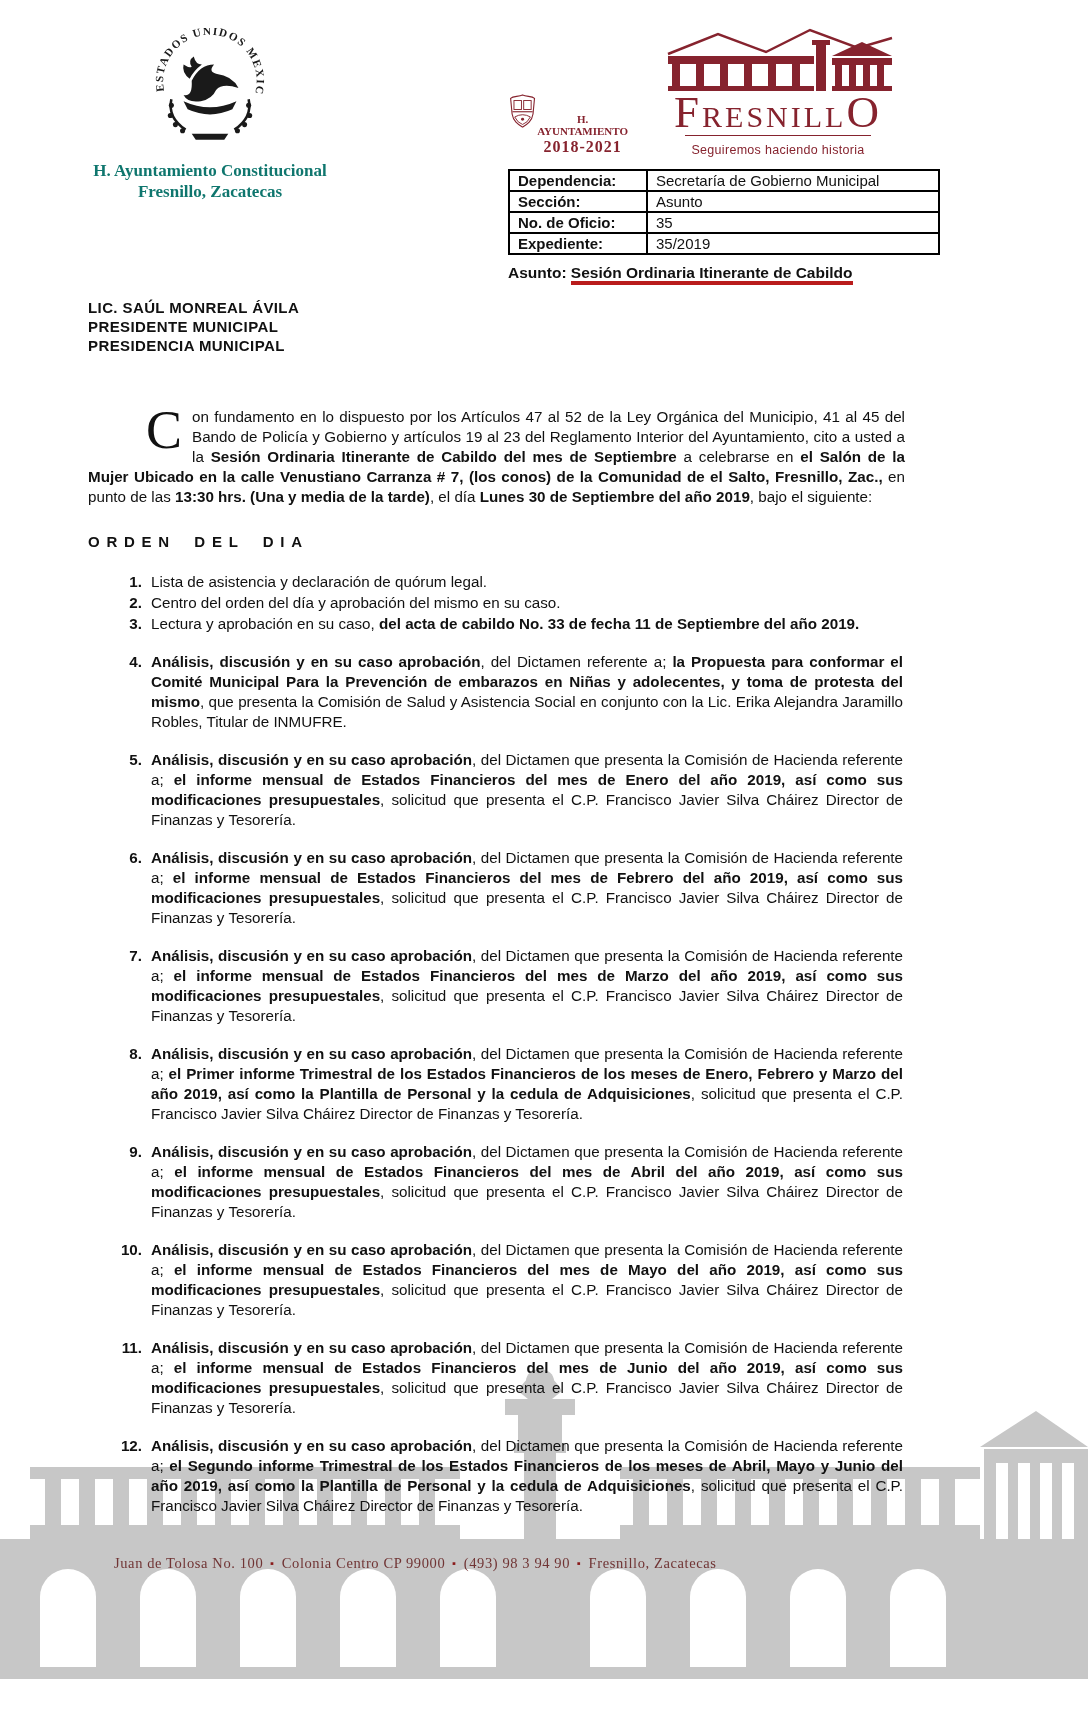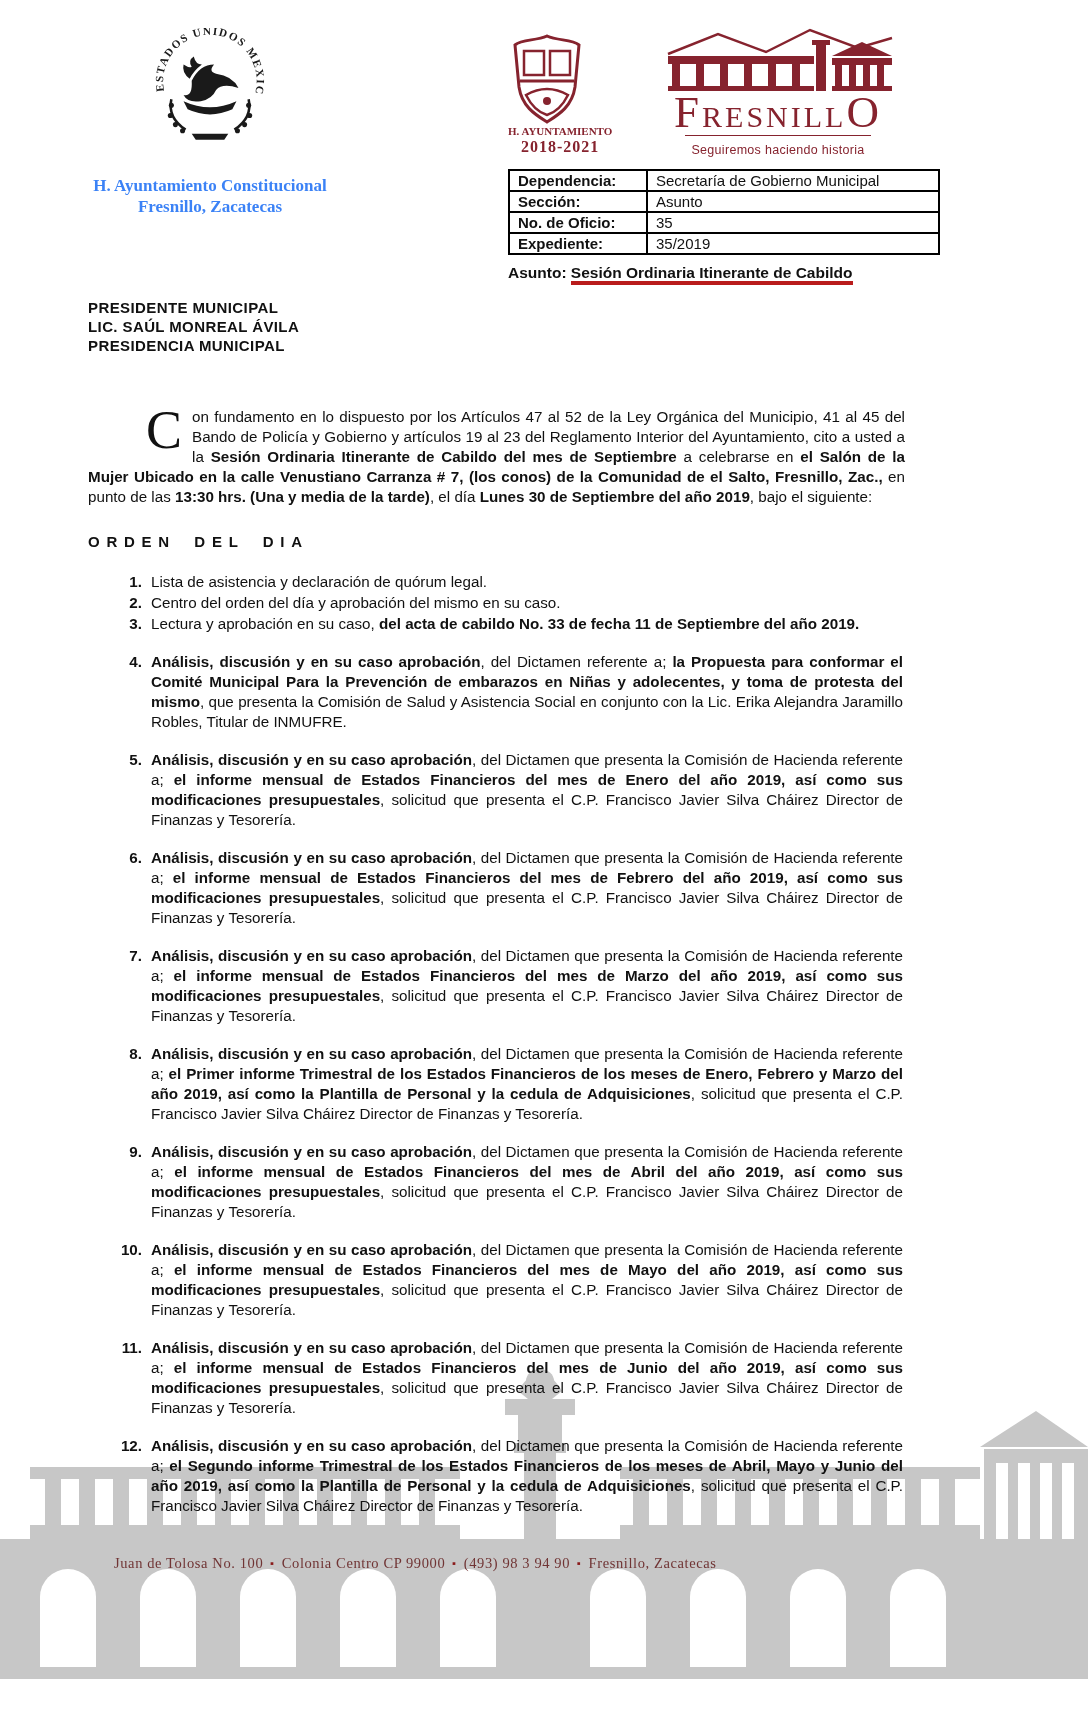--- a/index.html
+++ b/index.html
@@ -8,25 +8,25 @@
     position:relative; width:1088px; height:1715px; margin:0 auto;
     background:#ffffff; overflow:hidden;
     font-family:"Liberation Sans", sans-serif; color:#111;
   }
   .content { position:relative; z-index:1; }
 
   
   .header { display:flex; padding:28px 175px 0 60px; }
   .header-left { width:300px; display:flex; flex-direction:column; align-items:center; }
   .emblem-svg { width:122px; height:122px; }
-  .org-name { margin-top:25px; text-align:center; font-family:"Liberation Serif", serif;
-              font-weight:bold; font-size:17px; line-height:1.25; color:#3b82f6; }
+  .org-name { margin-top:10px; text-align:center; font-family:"Liberation Serif", serif;
+              font-weight:bold; font-size:17px; line-height:1.25; color:#0f766e; }
   .header-right { margin-left:auto; width:405px; }
   .logo-row { display:flex; align-items:flex-end; justify-content:space-between; }
-  .crest-block { display:flex; flex-direction:column; align-items:flex-start; width:120px; }
+  .crest-block { display:flex; flex-direction:row; align-items:flex-end; width:120px; }
   .crest-caption { text-align:center; font-family:"Liberation Serif", serif; font-weight:bold;
                    color:#86232e; font-size:11px; line-height:1.15; }
   .crest-caption .years { font-size:16px; letter-spacing:1px; }
   .brand-block { display:flex; flex-direction:column; align-items:center; width:270px; }
   .brand-wordmark { font-family:"Liberation Serif", serif; color:#86232e; line-height:0.9;
                     display:flex; align-items:baseline; letter-spacing:3px; font-size:30px; }
   .brand-wordmark .cap { font-size:45px; }
   .brand-tagline { font-size:12.5px; color:#86232e; margin-top:2px; letter-spacing:0.3px;
                    border-top:1px solid #86232e; padding:7px 6px 0 6px; }
 
@@ -260,22 +260,22 @@
         </table>
 
         <div class="subject-line">
           <span>Asunto:</span>
           <span class="subject-value">Sesión Ordinaria Itinerante de Cabildo</span>
         </div>
       </div>
     </div>
 
     <div class="addressee">
+      <div>LIC. SAÚL MONREAL ÁVILA</div>
       <div>PRESIDENTE MUNICIPAL</div>
-      <div>LIC. SAÚL MONREAL ÁVILA</div>
       <div>PRESIDENCIA MUNICIPAL</div>
     </div>
 
     <div class="intro">
       <span class="dropcap">C</span>
       <span><span>on fundamento en lo dispuesto por los Artículos 47 al 52 de la Ley Orgánica del Municipio, 41 al 45 del Bando de Policía y Gobierno y artículos 19 al 23 del Reglamento Interior del Ayuntamiento, cito a usted a la </span><span class="b">Sesión Ordinaria Itinerante de Cabildo del mes de Septiembre </span><span>a celebrarse en </span><span class="b">el Salón de la Mujer Ubicado en la calle Venustiano Carranza # 7, (los conos) de la Comunidad de el Salto, Fresnillo, Zac.,</span><span> en punto de las </span><span class="b">13:30 hrs. (Una y media de la tarde)</span><span>, el día </span><span class="b">Lunes 30 de Septiembre del año 2019</span><span>, bajo el siguiente:</span></span>
     </div>
 
     <div class="agenda-title">ORDEN DEL DIA</div>
     <div class="agenda-list">

